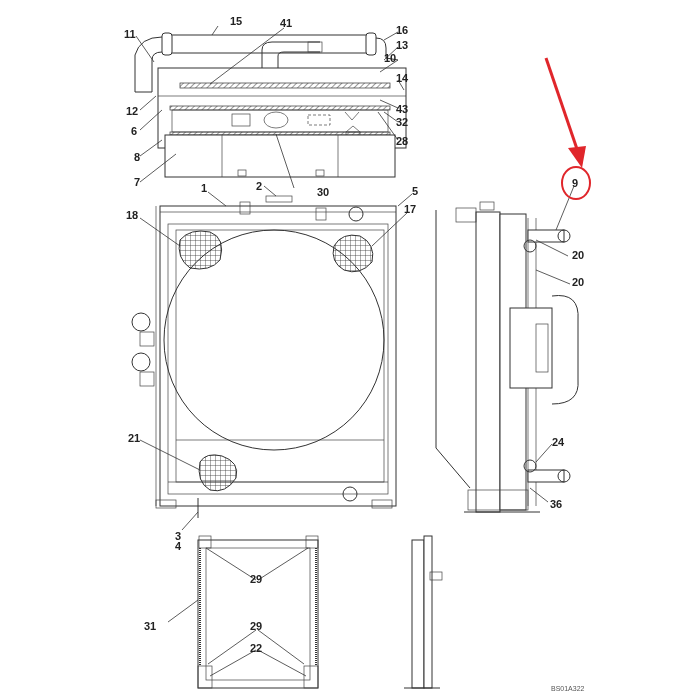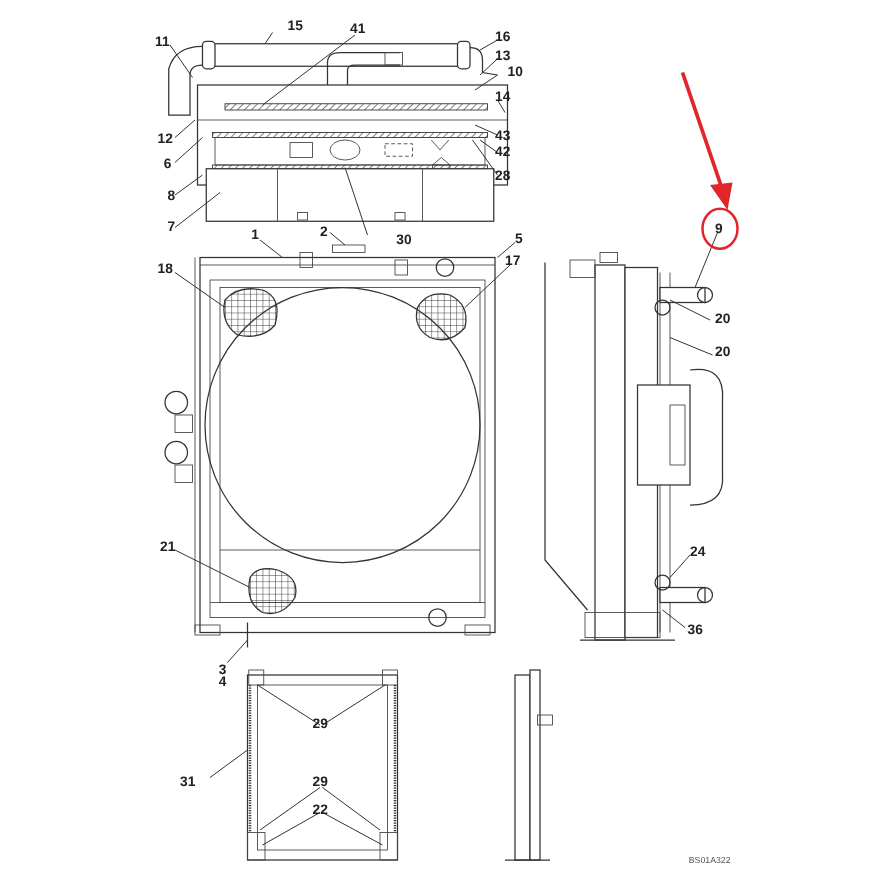--- a/index.html
+++ b/index.html
@@ -177,26 +177,26 @@
     <ellipse cx="576" cy="183" rx="14" ry="16" fill="none" stroke="#e0262b" stroke-width="2"></ellipse>
   </g>
 </svg>
 
 
 <span class="lbl" style="left:230px;top:16px">15</span>
 <span class="lbl" style="left:280px;top:18px">41</span>
 <span class="lbl" style="left:124px;top:29px">11</span>
 <span class="lbl" style="left:396px;top:25px">16</span>
 <span class="lbl" style="left:396px;top:40px">13</span>
-<span class="lbl" style="left:406px;top:53px">10</span>
+<span class="lbl" style="left:384px;top:53px">10</span>
 <span class="lbl" style="left:396px;top:73px">14</span>
 <span class="lbl" style="left:126px;top:106px">12</span>
 <span class="lbl" style="left:131px;top:126px">6</span>
 <span class="lbl" style="left:396px;top:104px">43</span>
-<span class="lbl" style="left:396px;top:117px">42</span>
+<span class="lbl" style="left:396px;top:117px">32</span>
 <span class="lbl" style="left:396px;top:136px">28</span>
 <span class="lbl" style="left:134px;top:152px">8</span>
 <span class="lbl" style="left:134px;top:177px">7</span>
 <span class="lbl" style="left:317px;top:187px">30</span>
 <span class="lbl" style="left:201px;top:183px">1</span>
 <span class="lbl" style="left:256px;top:181px">2</span>
 <span class="lbl" style="left:412px;top:186px">5</span>
 <span class="lbl" style="left:126px;top:210px">18</span>
 <span class="lbl" style="left:404px;top:204px">17</span>
 <span class="lbl" style="left:572px;top:178px">9</span>

